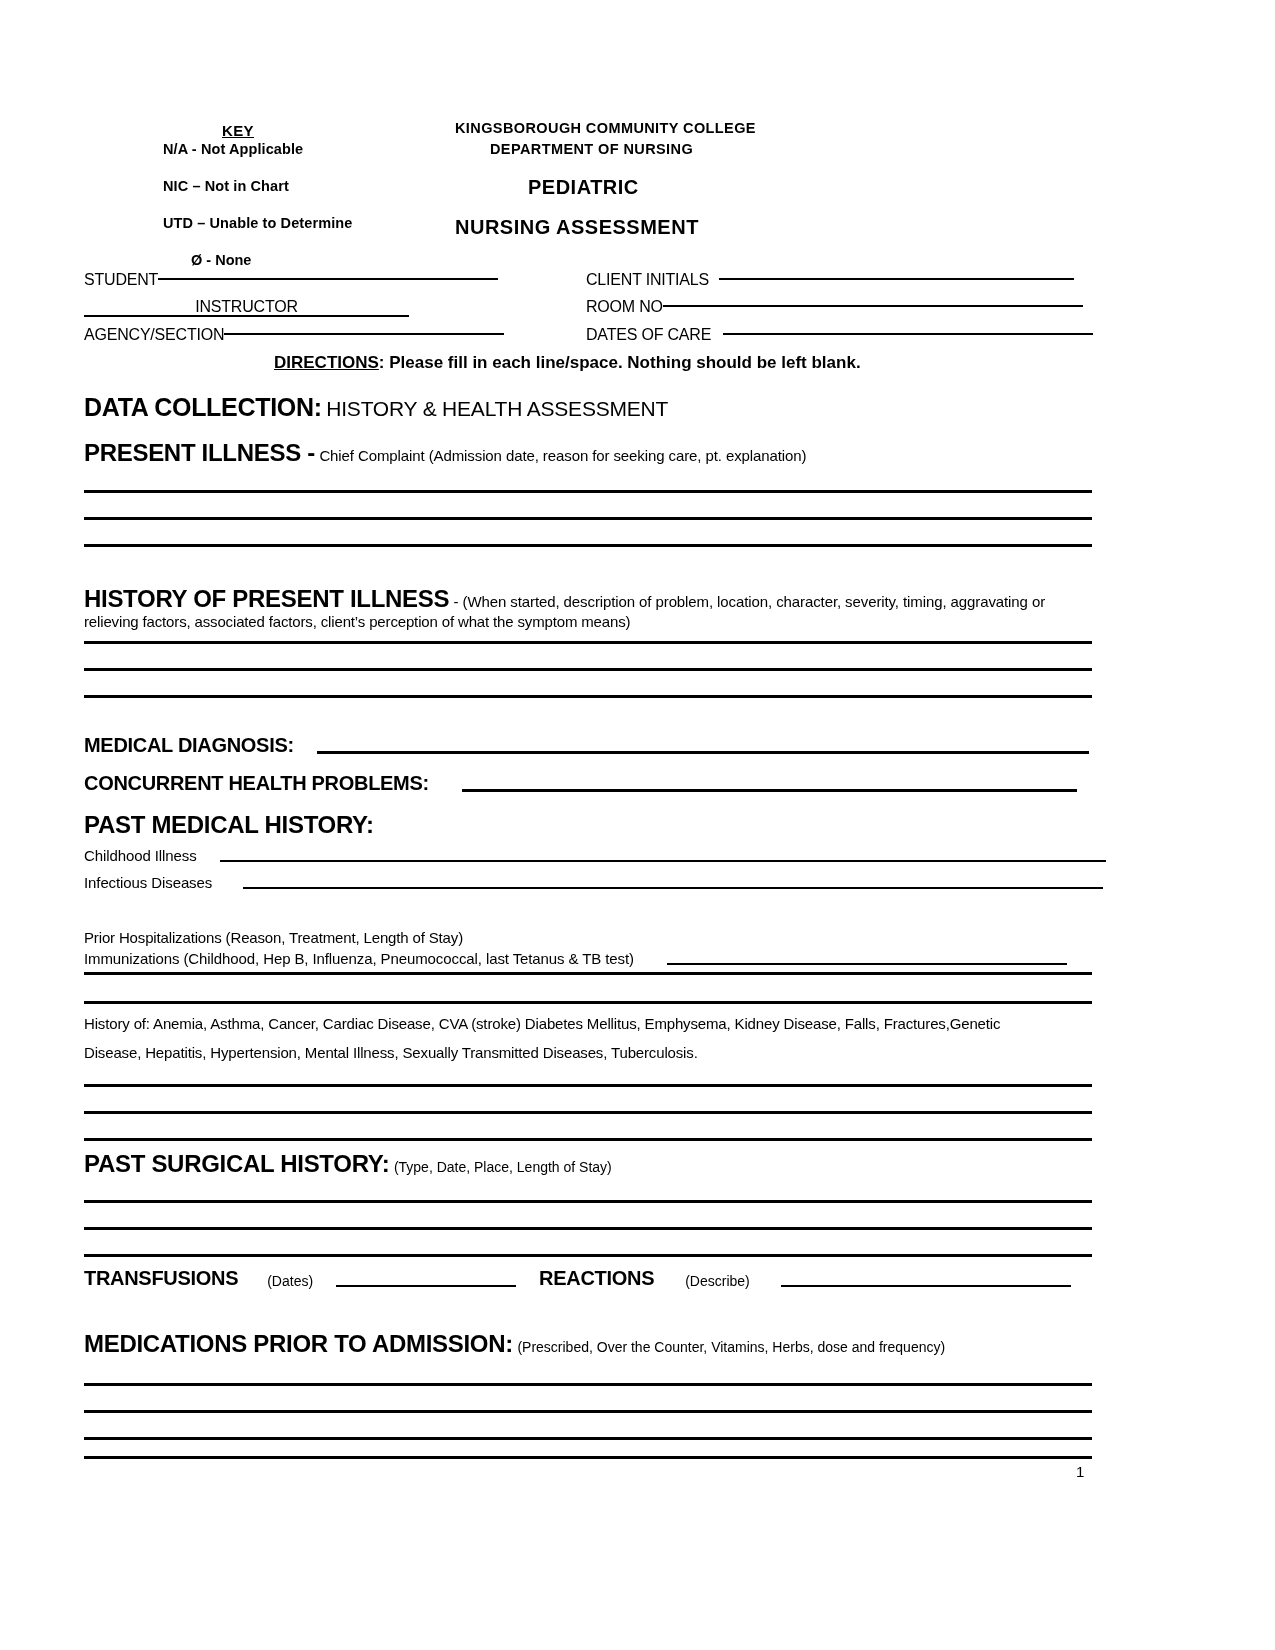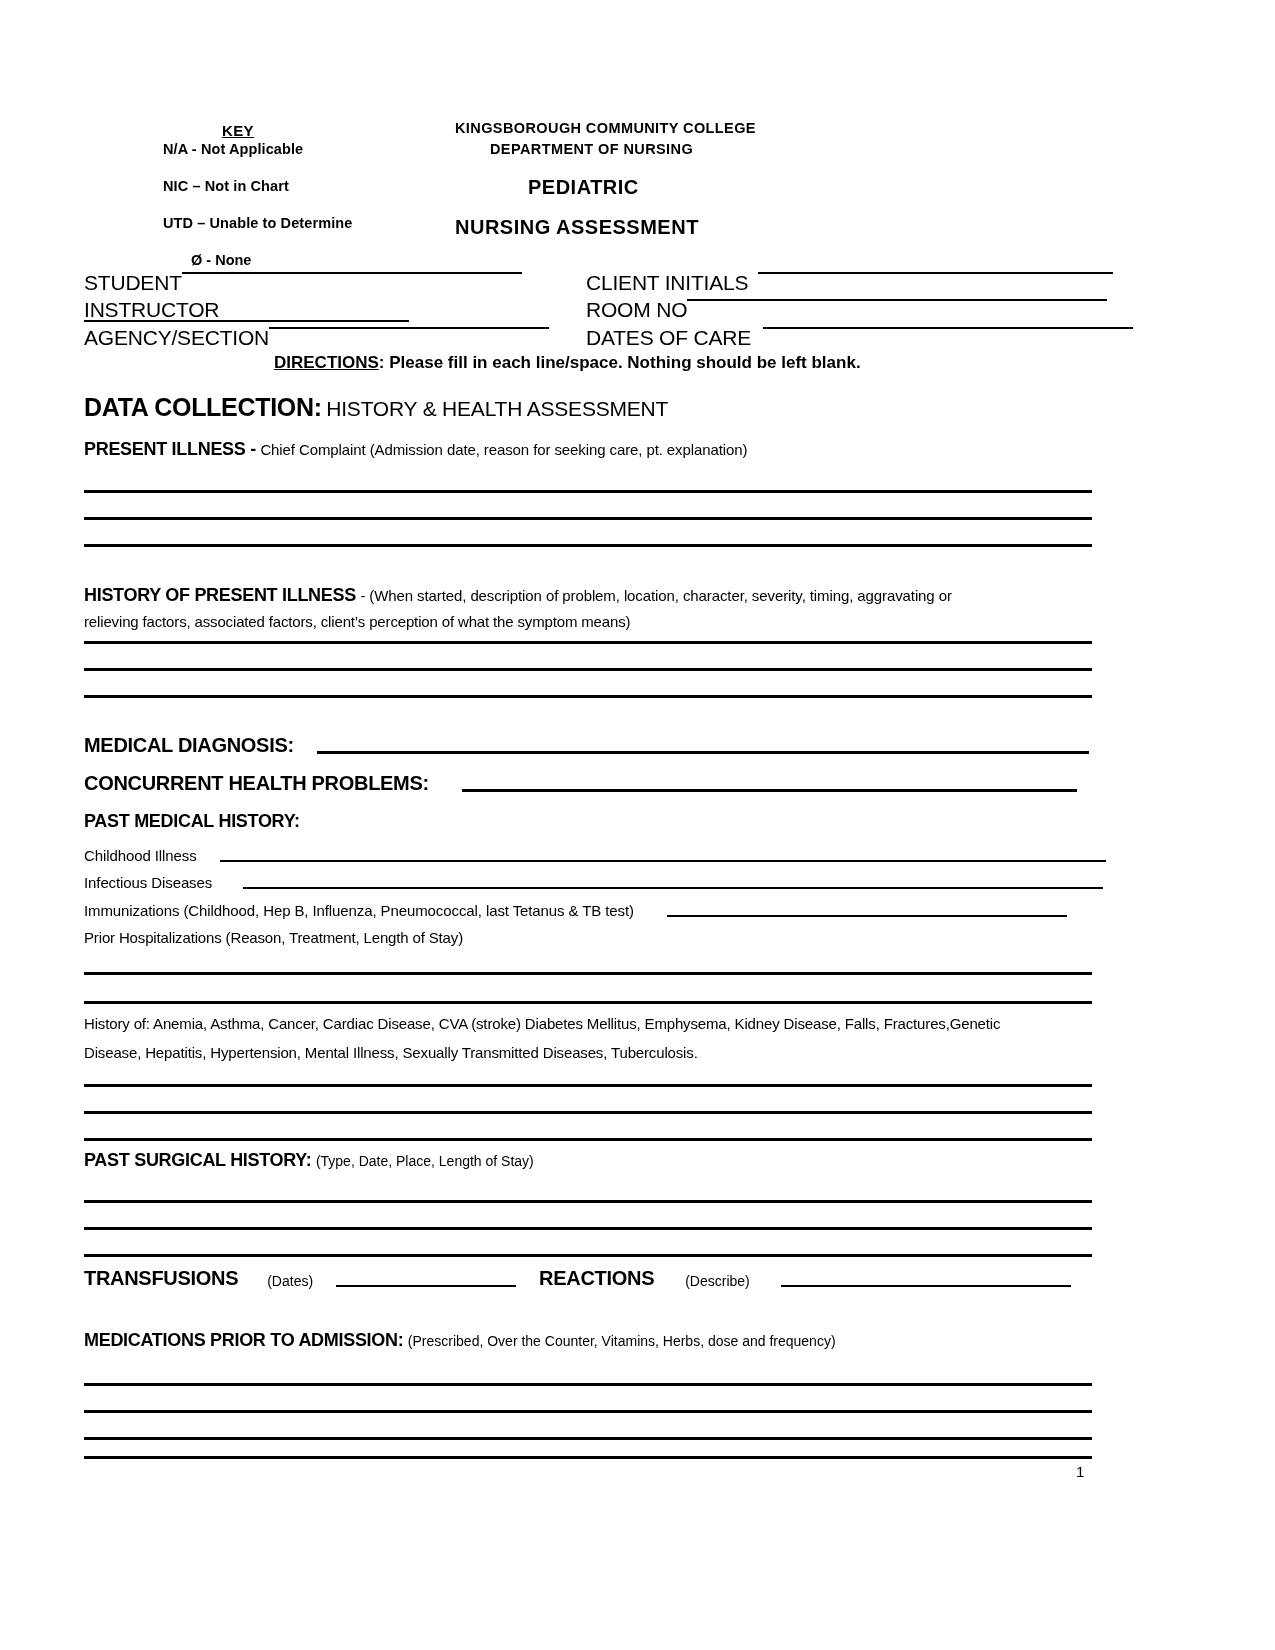--- a/index.html
+++ b/index.html
@@ -74,22 +74,22 @@
     font-weight: bold;
     letter-spacing: 0.5px;
     margin-top: 17px;
     padding-left: 0px;
   }
 
   
   .fieldrow {
     position: absolute;
     display: flex;
-    align-items: flex-start;
-    font-size: 21px;
+    align-items: center;
+    font-size: 16px;
     letter-spacing: -0.2px;
     white-space: nowrap;
   }
   .fieldrow .lbl { line-height: 1; }
   .rule {
     border-bottom: 2px solid #000;
     height: 0;
     margin-bottom: 2px;
   }
 
@@ -119,21 +119,21 @@
     font-size: 21px;
     font-weight: normal;
     letter-spacing: -0.2px;
   }
 
   .h-sec {
     position: absolute;
     left: 84px;
   }
   .h-sec .bold {
-    font-size: 18px;
+    font-size: 24px;
     font-weight: bold;
     letter-spacing: -0.3px;
   }
   .h-sec .note {
     font-size: 15px;
     font-weight: normal;
     letter-spacing: -0.1px;
   }
   .h-sec .note-sm {
     font-size: 14px;
@@ -298,21 +298,21 @@
   <div class="inline-row" style="left:84px; top:848px;">
     <span class="lbl-norm">Childhood Illness</span>
     <span class="rule-med" style="width:886px;"></span>
   </div>
 
   <div class="inline-row" style="left:84px; top:875px;">
     <span class="lbl-norm">Infectious Diseases</span>
     <span class="rule-med" style="width:860px; margin-left:8px;"></span>
   </div>
 
-  <div class="inline-row" style="left:84px; top:903px;">
+  <div class="inline-row" style="left:84px; top:951px;">
     <span class="lbl-norm">Immunizations (Childhood, Hep B, Influenza, Pneumococcal, last Tetanus &amp; TB test)</span>
     <span class="rule-med" style="width:400px; margin-left:10px;"></span>
   </div>
 
   <div class="para" style="top:929px; line-height:1.2;">
     <span>Prior Hospitalizations (Reason, Treatment, Length of Stay)</span>
   </div>
   <div class="hline" style="left:84px; top:972px; width:1008px;"></div>
   <div class="hline" style="left:84px; top:1001px; width:1008px;"></div>
 

